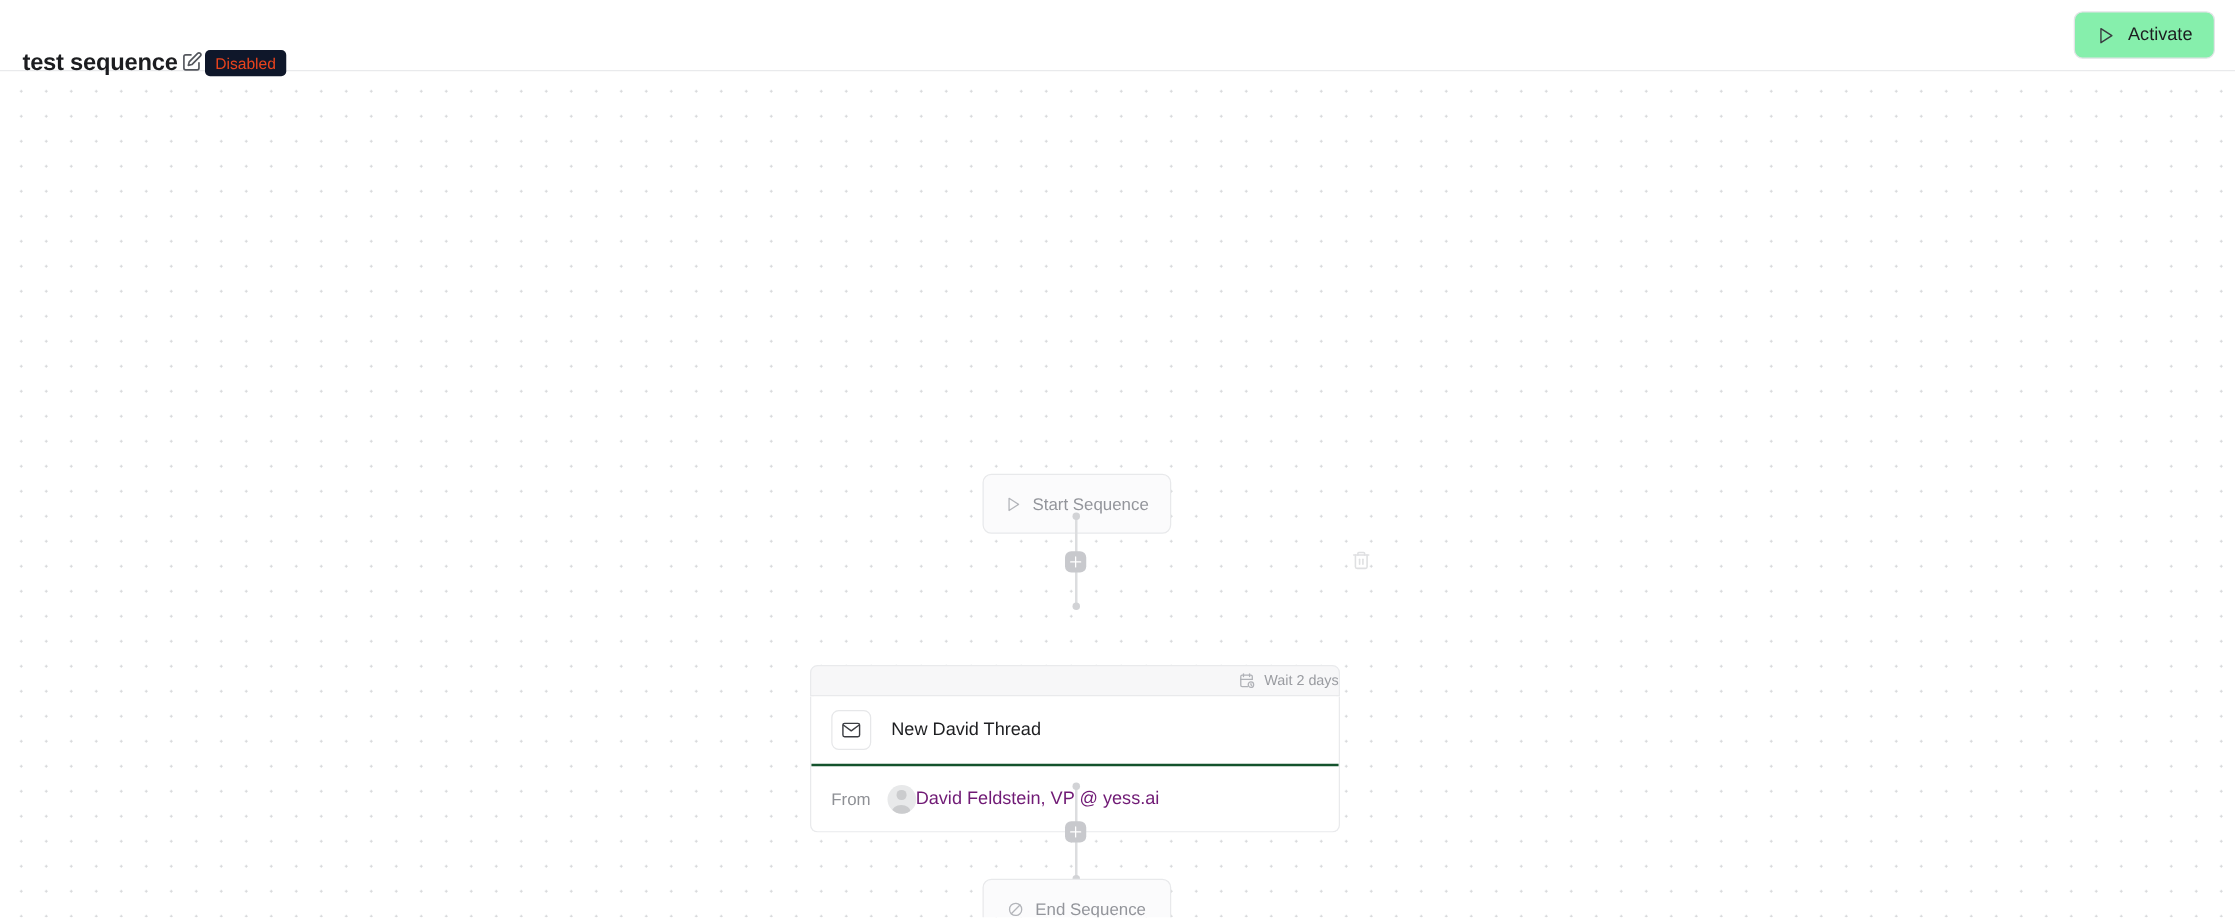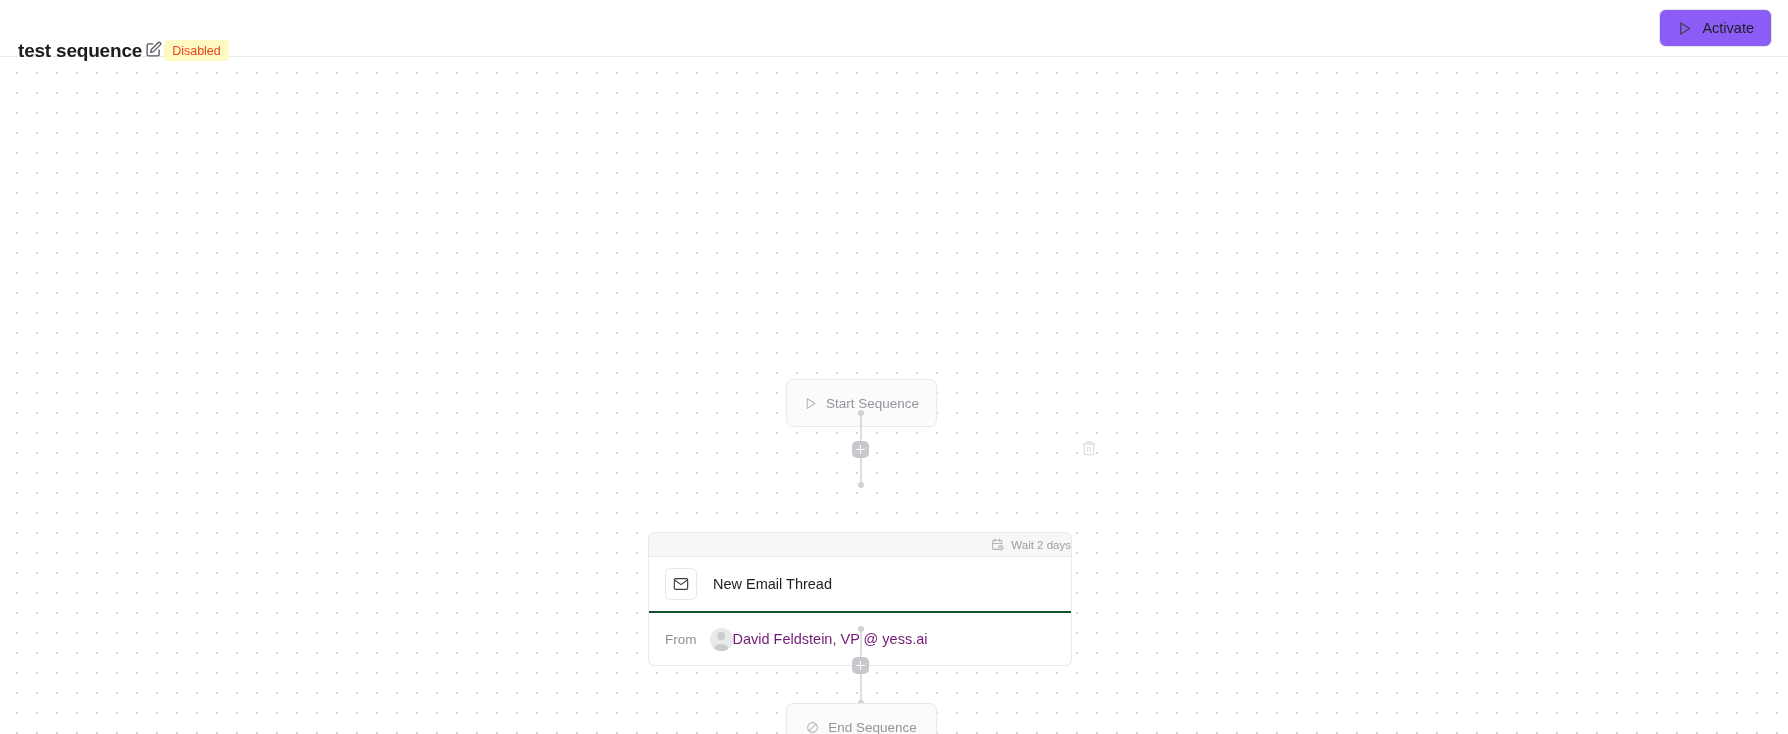--- a/index.html
+++ b/index.html
@@ -46,39 +46,39 @@
     cursor: pointer;
     background: none;
     border: none;
   }
   .status-badge {
     display: inline-flex;
     align-items: center;
     height: 21px;
     padding: 0 8px;
     border-radius: 4px;
-    background: #fef9c3;
+    background: #0f172a;
     color: #e8431d;
     font-size: 12.5px;
     font-weight: normal;
     white-space: nowrap;
   }
   .header-right {
     margin-left: auto;
     display: flex;
     align-items: center;
     gap: 15px;
   }
   .hdr-btn {
     display: inline-flex;
     align-items: center;
     gap: 10px;
     height: 38px;
     padding: 0 17px;
-    background: #8b5cf6;
+    background: #86efac;
     border: 1px solid #e3e4e7;
     border-radius: 7px;
     font-size: 14.5px;
     color: #1c1d20;
     font-family: "Liberation Sans", sans-serif;
     cursor: pointer;
     white-space: nowrap;
   }
   .hdr-btn .ic { display: flex; align-items: center; color: #3a3c41; }
 
@@ -369,21 +369,21 @@
       </button>
 
       <div class="email-card">
         <div class="card-row">
           <span class="email-type-icon">
             <svg width="16" height="16" viewBox="0 0 24 24" fill="none" stroke="currentColor" stroke-width="1.7" stroke-linecap="round" stroke-linejoin="round">
               <rect x="2" y="4" width="20" height="16" rx="2"></rect>
               <path d="m2.5 6 9.5 7 9.5-7"></path>
             </svg>
           </span>
-          <span class="email-subject">New Email Thread</span>
+          <span class="email-subject">New David Thread</span>
         </div>
 
         <div class="card-row">
           <span class="from-label">From</span>
           <span class="avatar">
             <span class="av-head"></span>
             <span class="av-body"></span>
           </span>
           <span class="from-name">David Feldstein, VP @ yess.ai</span>
         </div>

